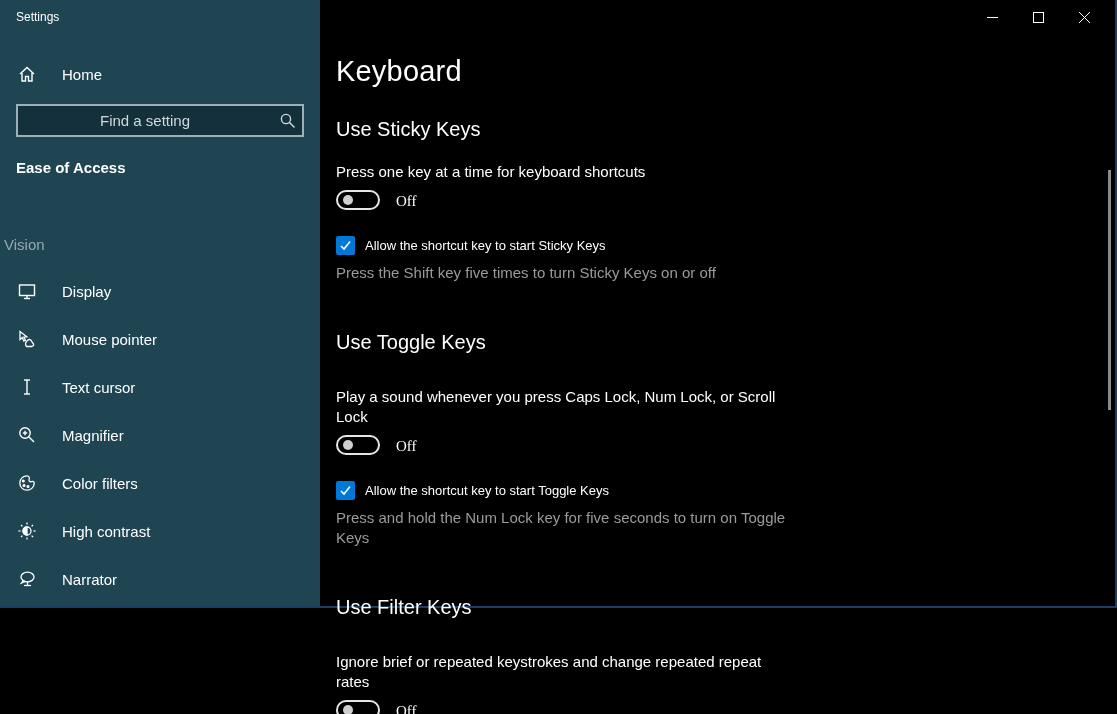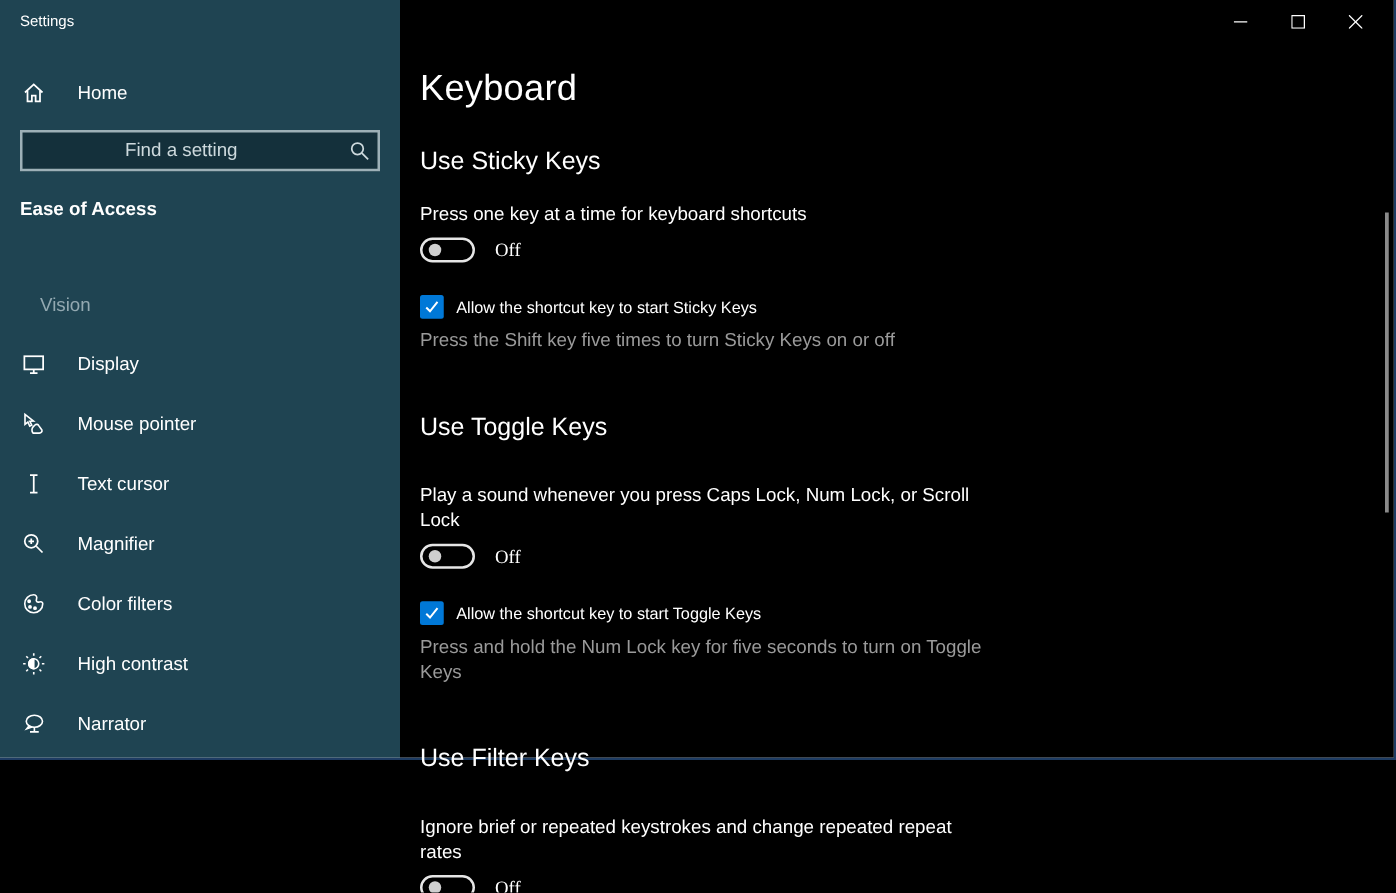--- a/index.html
+++ b/index.html
@@ -36,21 +36,21 @@
     border:2px solid var(--search_border,#9db0b7);
     display:flex; align-items:center;
   }
   .searchbox input {
     flex:1; height:100%; background:transparent; border:none; outline:none;
     color:#e8eef0; font-size:15px; padding:0 8px; font-family:"Liberation Sans",sans-serif;text-align:center;
   }
   .searchbox input::placeholder { color:#cdd9dd; opacity:1; }
   .searchbox .sicon { width:30px; display:flex; justify-content:center; align-items:center; cursor:pointer; }
   .category-title { margin-top:22px; padding-left:16px; font-size:15px; font-weight:bold; height:18px; }
-  .group-header { padding-left:32px; font-size:15px; color:var(--group_header,#93a9b1); height:18px; }
+  .group-header { padding-left:4px; font-size:15px; color:var(--group_header,#93a9b1); height:18px; }
   .gh-vision { margin-top:59px; }
   .gh-hearing { margin-top:34px; }
   .nav-list { margin-top:13px; }
   .nav-audio { margin-top:12px;padding-left:44px; }
 
   
   .main { position:absolute; left:320px; top:0; right:0; bottom:0; background:#000; }
   .win-controls { position:absolute; top:0; right:8px; display:flex; }
   .win-btn {
     width:46px; height:35px; display:flex; align-items:center; justify-content:center;

